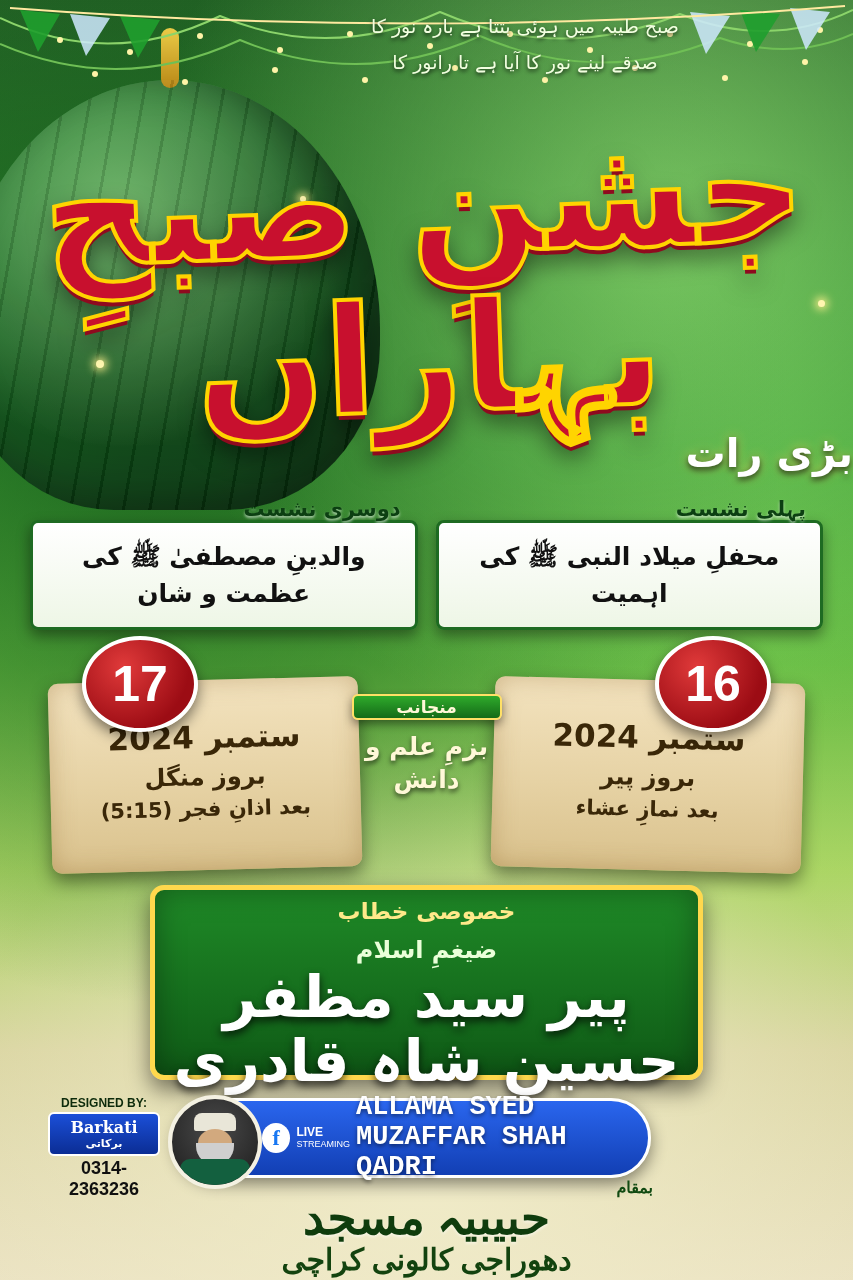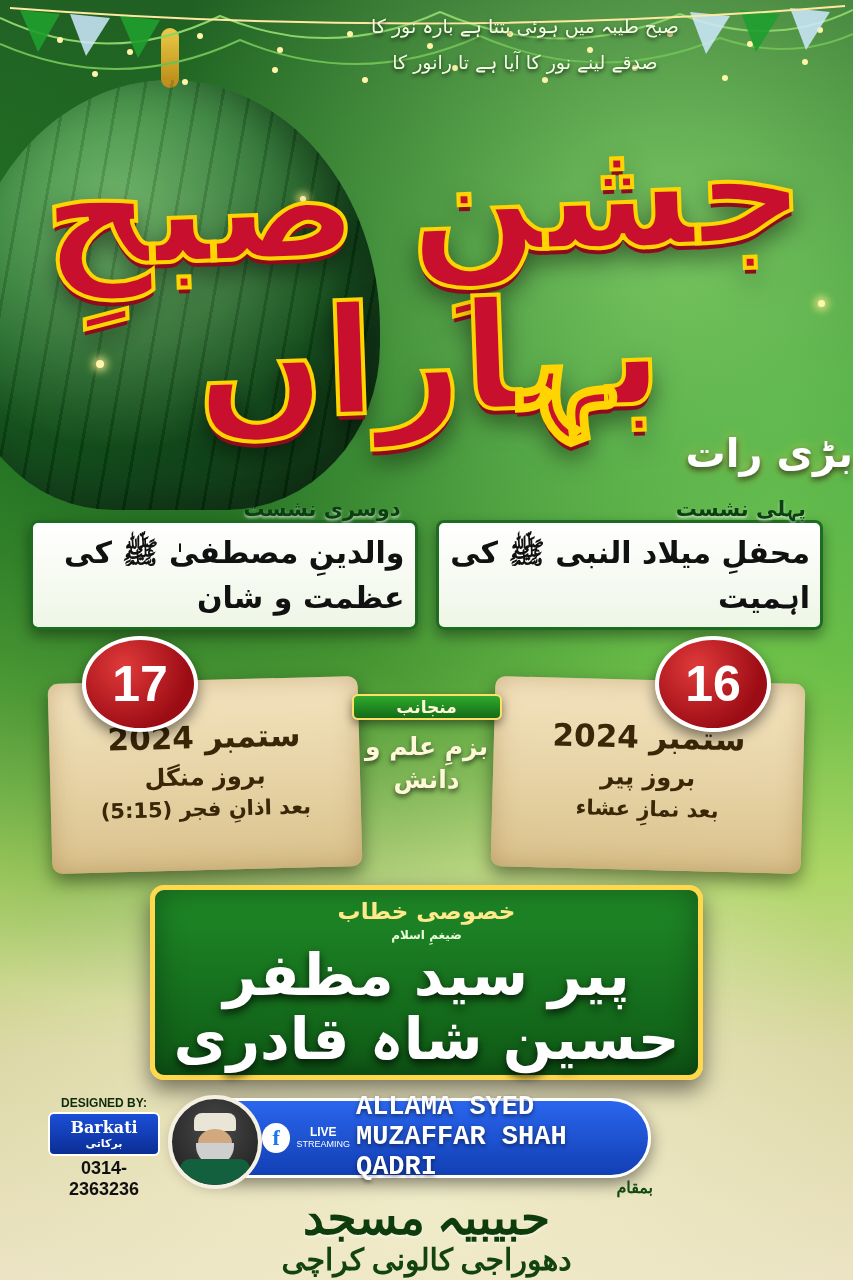--- a/index.html
+++ b/index.html
@@ -82,22 +82,22 @@
     display:flex;gap:18px;justify-content:center;
   }
   .session{
     position:relative;flex:1;background:linear-gradient(180deg,#ffffff 0%,#eef6e6 100%);
     border:3px solid #1e6b22;border-radius:8px;
     box-shadow:0 6px 14px rgba(0,0,0,.4);
     display:flex;align-items:center;justify-content:center;
     padding:6px 10px;
   }
   .session .txt{
-    direction:rtl;color:#111;font-weight:bold;
-    font-family:"DejaVu Sans", sans-serif;font-size:30px;line-height:1.5;
+    direction:rtl;text-align:center;color:#111;font-weight:bold;
+    font-family:"DejaVu Sans", sans-serif;font-size:25px;line-height:1.5;
   }
   .session .tag{
     position:absolute;top:-26px;right:14px;color:#0c3f12;font-weight:bold;
     font-size:21px;direction:rtl;font-family:"DejaVu Sans", sans-serif;
     text-shadow:0 2px 3px rgba(255,255,255,.6);
   }
 
   
   .scrolls{position:absolute;left:40px;right:40px;top:650px;height:230px;}
   .scroll{
@@ -142,21 +142,21 @@
   
   .speaker-panel{
     position:absolute;left:150px;right:150px;top:885px;height:185px;
     background:linear-gradient(180deg,#1f8a27 0%,#0f5a16 100%);
     border:5px solid #ffd84d;border-radius:14px;
     box-shadow:0 10px 22px rgba(0,0,0,.5), inset 0 0 30px rgba(0,0,0,.35);
     text-align:center;direction:rtl;
     font-family:"DejaVu Sans", sans-serif;
   }
   .sp-top{color:#ffe98a;font-size:23px;font-weight:bold;margin-top:8px;}
-  .sp-sub{color:#eaffd9;font-size:12px;font-weight:bold;margin-top:4px;}
+  .sp-sub{color:#eaffd9;font-size:24px;font-weight:bold;margin-top:12px;}
   .sp-name{
     color:#ffffff;font-size:58px;font-weight:bold;line-height:1.1;margin-top:2px;
     text-shadow:0 4px 8px rgba(0,0,0,.75);
   }
 
   
   .designer{
     position:absolute;left:48px;top:1096px;width:112px;text-align:center;
     font-family:"Liberation Sans", sans-serif;
   }
@@ -184,21 +184,21 @@
   }
   .avatar .cap{position:absolute;left:22px;top:14px;width:42px;height:18px;border-radius:8px 8px 2px 2px;background:#e9e6d8;}
   .avatar .face{position:absolute;left:26px;top:30px;width:34px;height:28px;border-radius:50%;background:#d2a97e;}
   .avatar .beard{position:absolute;left:24px;top:44px;width:38px;height:22px;border-radius:0 0 20px 20px;background:#cfcfcf;}
   .avatar .body{position:absolute;left:8px;top:60px;width:70px;height:30px;background:#13603f;border-radius:10px 10px 0 0;}
   .fb{
     width:30px;height:30px;border-radius:50%;background:#ffffff;color:#1877f2;
     display:flex;align-items:center;justify-content:center;font-weight:bold;font-size:22px;
     margin-left:84px;font-family:"Liberation Serif", serif;
   }
-  .live{color:#fff;font-size:12px;font-weight:bold;margin:4px 6px;line-height:1.1;text-align:center;}
+  .live{color:#fff;font-size:12px;font-weight:bold;margin:4px 6px;line-height:1.1;}
   .live .s{display:block;font-size:9px;font-weight:normal;}
   .livebar .names{
     color:#fff;font-weight:bold;font-size:27px;line-height:1.1;
     text-shadow:0 2px 4px rgba(0,0,0,.5);
     font-family:Liberation Mono, monospace;
   }
 
   
   .footer{
     position:absolute;left:0;right:0;top:1190px;height:90px;text-align:center;direction:rtl;

